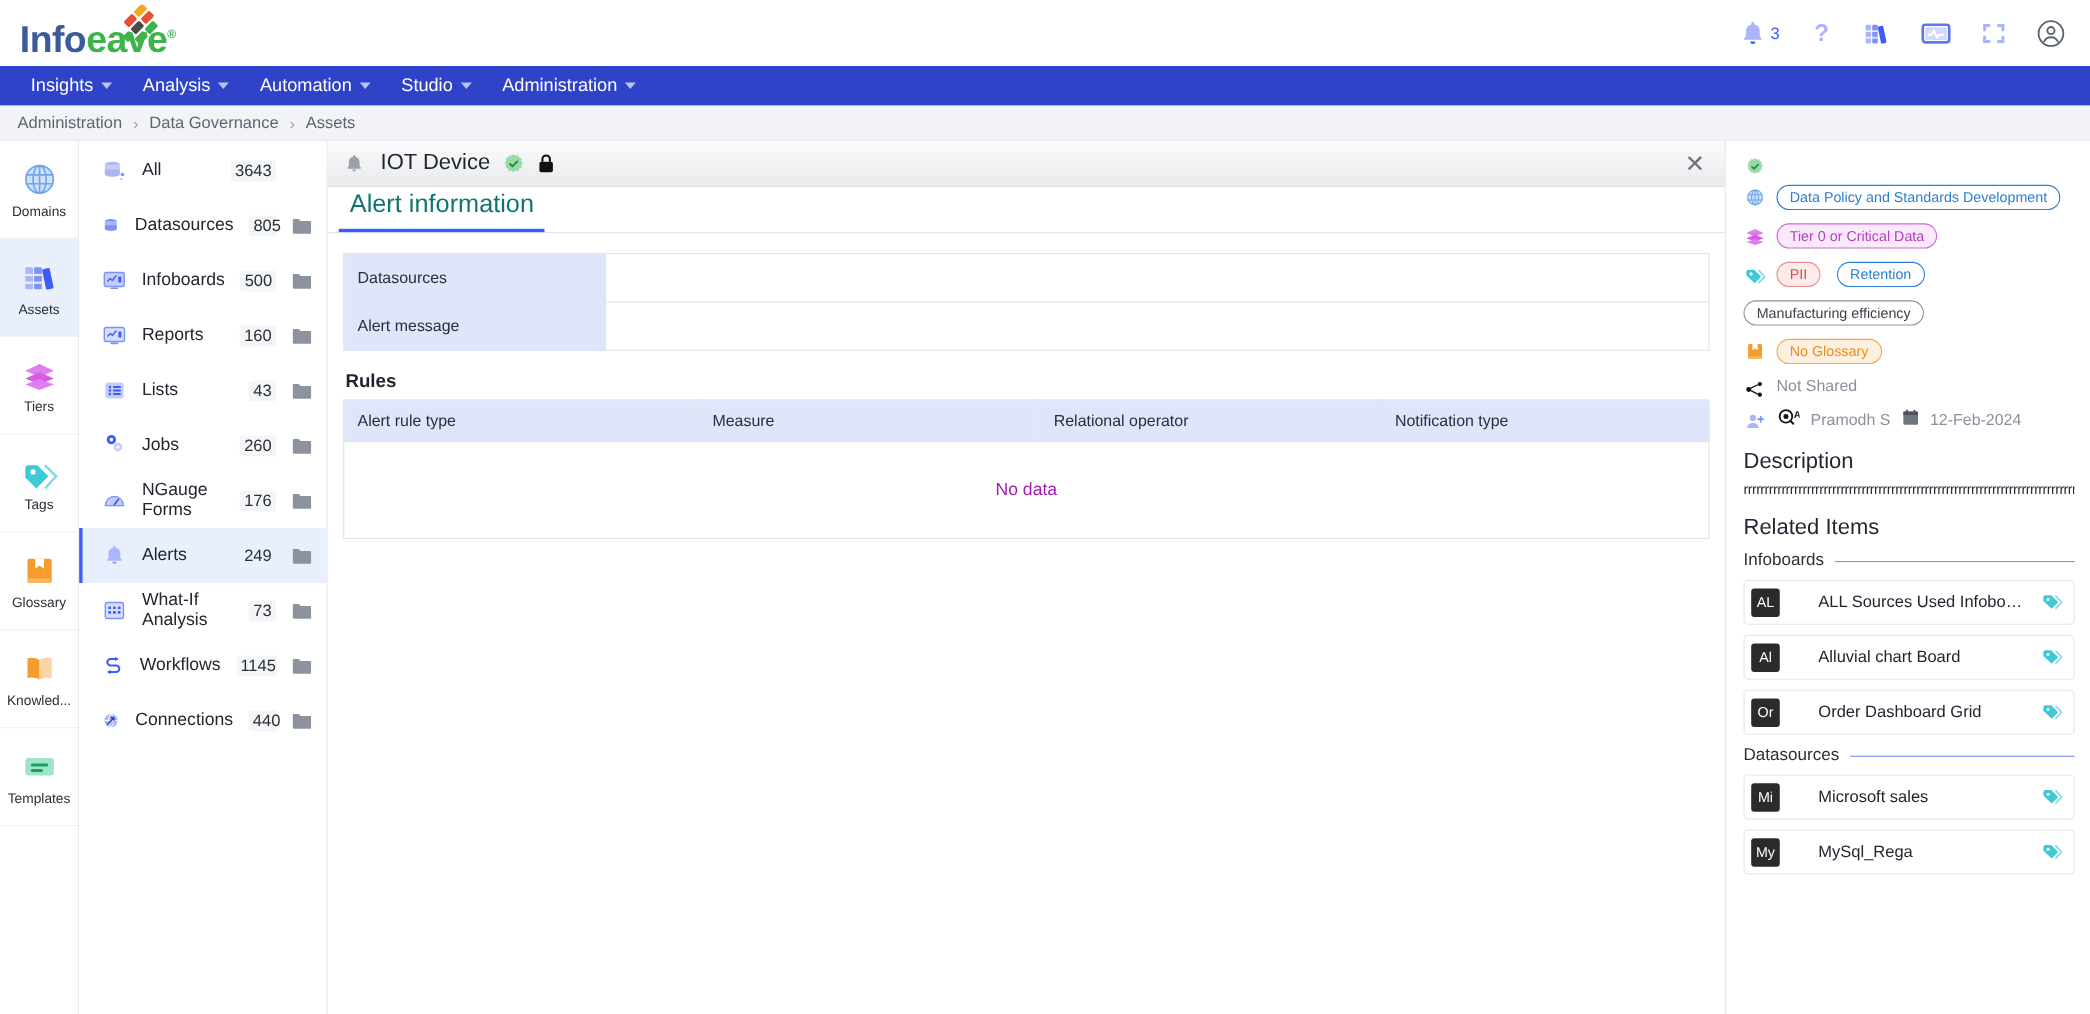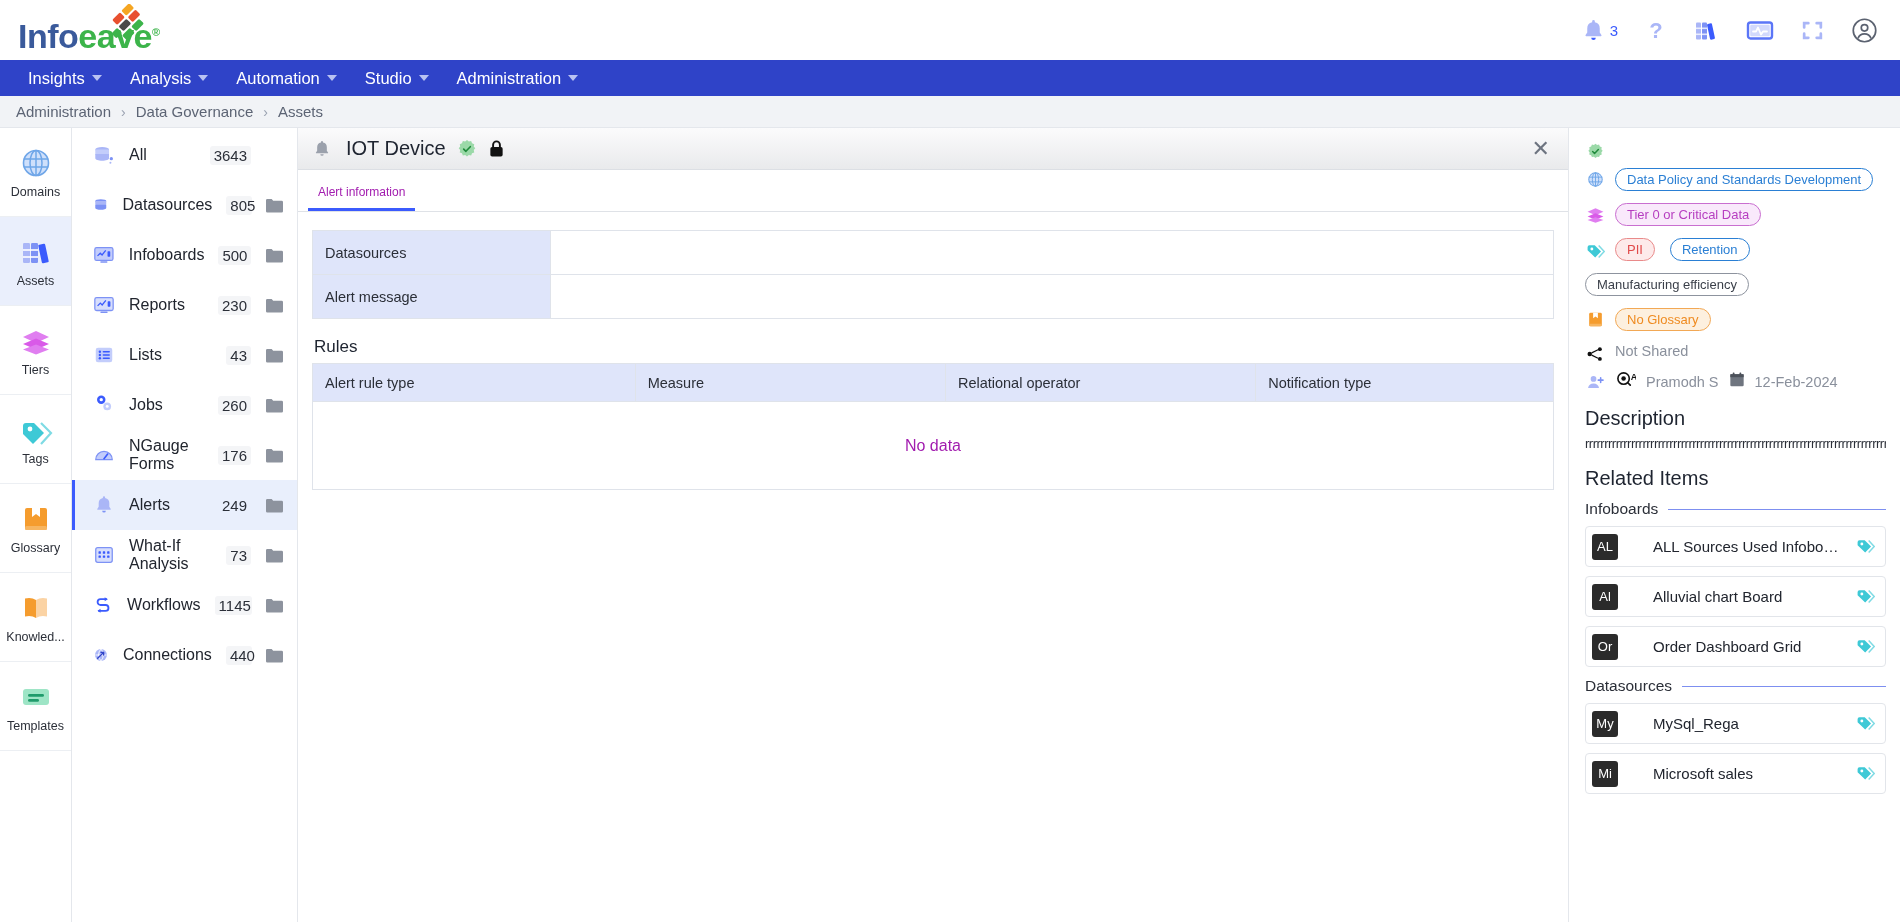--- a/index.html
+++ b/index.html
@@ -100,34 +100,34 @@
   .panel-title { font-size: 20px; color: #1e2430; margin-left: 4px; }
   .panel-close {
     margin-left: auto; font-size: 22px; color: #6d7480; cursor: pointer;
     line-height: 1; font-weight: 300;
   }
   .tabstrip {
     height: 42px; border-bottom: 1px solid #dfe2e7; display: flex;
     align-items: flex-end; padding-left: 10px;
   }
   .tab {
-    font-size: 12px; color: #a21caf; padding: 0 10px 9px 10px;
+    font-size: 23px; color: #0f766e; padding: 0 10px 9px 10px;
     border-bottom: 3px solid #3b5bfd; cursor: pointer;
   }
   .panel-body { flex: 1; padding: 18px 14px 0 14px; overflow: hidden; }
 
   .kvtable { width: 100%; border-collapse: collapse; }
   .kvtable td { border: 1px solid #dfe3ea; height: 44px; }
   .kv-label {
     width: 238px; background: #dfe5fa; font-size: 14.5px; color: #2b2f38;
     padding-left: 12px;
   }
   .kv-val { background: #fff; }
 
-  .section-title { font-size: 17px; color: #1e2430; margin: 18px 0 6px 2px; }
+  .section-title { font-size: 17px; color: #1e2430; margin: 18px 0 6px 2px; font-weight: bold; }
   .rules-table { width: 100%; border-collapse: collapse; }
   .rules-table th {
     background: #dfe5fa; font-size: 14.5px; color: #2b2f38; font-weight: 400;
     text-align: left; height: 38px; padding-left: 12px; border: 1px solid #dfe3ea;
   }
   .rules-empty {
     height: 88px; text-align: center; font-size: 16px; color: #a21caf;
     border: 1px solid #dfe3ea; border-top: none; background: #fff;
   }
 
@@ -383,21 +383,21 @@
     </div>
 
     <div class="type-row">
       <svg width="22" height="22" viewBox="0 0 24 24">
           <rect x="2" y="4" width="20" height="14" rx="2" fill="#d7defc" stroke="#7d92f5" stroke-width="1.4"></rect>
           <path d="M5 13l3-3 2 2 4-5" fill="none" stroke="#3b5bfd" stroke-width="1.4"></path>
           <rect x="16" y="8" width="3" height="6" rx=".8" fill="#3b5bfd"></rect>
           <rect x="8" y="19" width="8" height="1.6" rx=".8" fill="#7d92f5"></rect>
         </svg>
       <span class="type-name">Reports</span>
-      <span class="type-count">230</span>
+      <span class="type-count">160</span>
       <span class="folder-ico">
           <svg width="17" height="15" viewBox="0 0 18 15">
             <path d="M0 2a1.4 1.4 0 0 1 1.4-1.4H6l1.6 2h9A1.4 1.4 0 0 1 18 4v9.6A1.4 1.4 0 0 1 16.6 15H1.4A1.4 1.4 0 0 1 0 13.6z" fill="#8d939e"></path>
           </svg>
         </span>
     </div>
 
     <div class="type-row">
       <svg width="22" height="22" viewBox="0 0 24 24">
           <rect x="3" y="4" width="18" height="16" rx="2.5" fill="#c3cdfb"></rect>
@@ -702,32 +702,32 @@
             <circle cx="7.4" cy="11.4" r="1.8" fill="#fff"></circle>
             <path d="M16 7l7 7.6L16 22" fill="none" stroke="#7fdbe4" stroke-width="1.9"></path>
           </svg></span>
     </div>
 
     <div class="rp-subhead">
       <span class="t">Datasources</span>
       <span class="rule"></span>
     </div>
     <div class="rel-card">
+      <span class="avatar-sq">Mi</span>
+      <span class="rel-name">Microsoft sales</span>
+      <span><svg width="19" height="19" viewBox="0 0 24 24">
+            <path d="M2 9a2.4 2.4 0 0 1 2.4-2.4h6.6L19 14.6 11.6 22 2 13z" fill="#3ec9d6"></path>
+            <circle cx="7.4" cy="11.4" r="1.8" fill="#fff"></circle>
+            <path d="M16 7l7 7.6L16 22" fill="none" stroke="#7fdbe4" stroke-width="1.9"></path>
+          </svg></span>
+    </div>
+    <div class="rel-card">
       <span class="avatar-sq">My</span>
       <span class="rel-name">MySql_Rega</span>
       <span><svg width="19" height="19" viewBox="0 0 24 24">
             <path d="M2 9a2.4 2.4 0 0 1 2.4-2.4h6.6L19 14.6 11.6 22 2 13z" fill="#3ec9d6"></path>
             <circle cx="7.4" cy="11.4" r="1.8" fill="#fff"></circle>
             <path d="M16 7l7 7.6L16 22" fill="none" stroke="#7fdbe4" stroke-width="1.9"></path>
           </svg></span>
     </div>
-    <div class="rel-card">
-      <span class="avatar-sq">Mi</span>
-      <span class="rel-name">Microsoft sales</span>
-      <span><svg width="19" height="19" viewBox="0 0 24 24">
-            <path d="M2 9a2.4 2.4 0 0 1 2.4-2.4h6.6L19 14.6 11.6 22 2 13z" fill="#3ec9d6"></path>
-            <circle cx="7.4" cy="11.4" r="1.8" fill="#fff"></circle>
-            <path d="M16 7l7 7.6L16 22" fill="none" stroke="#7fdbe4" stroke-width="1.9"></path>
-          </svg></span>
-    </div>
 
   </div>
 </div>
 
 </body></html>

